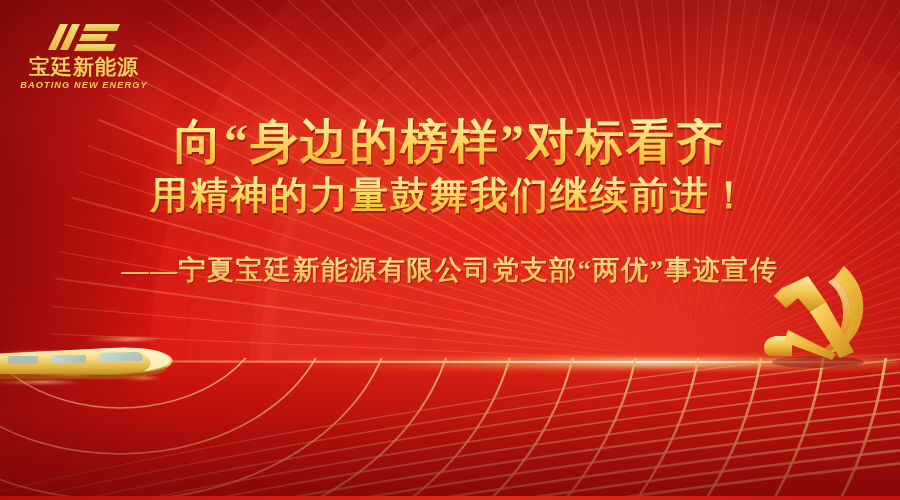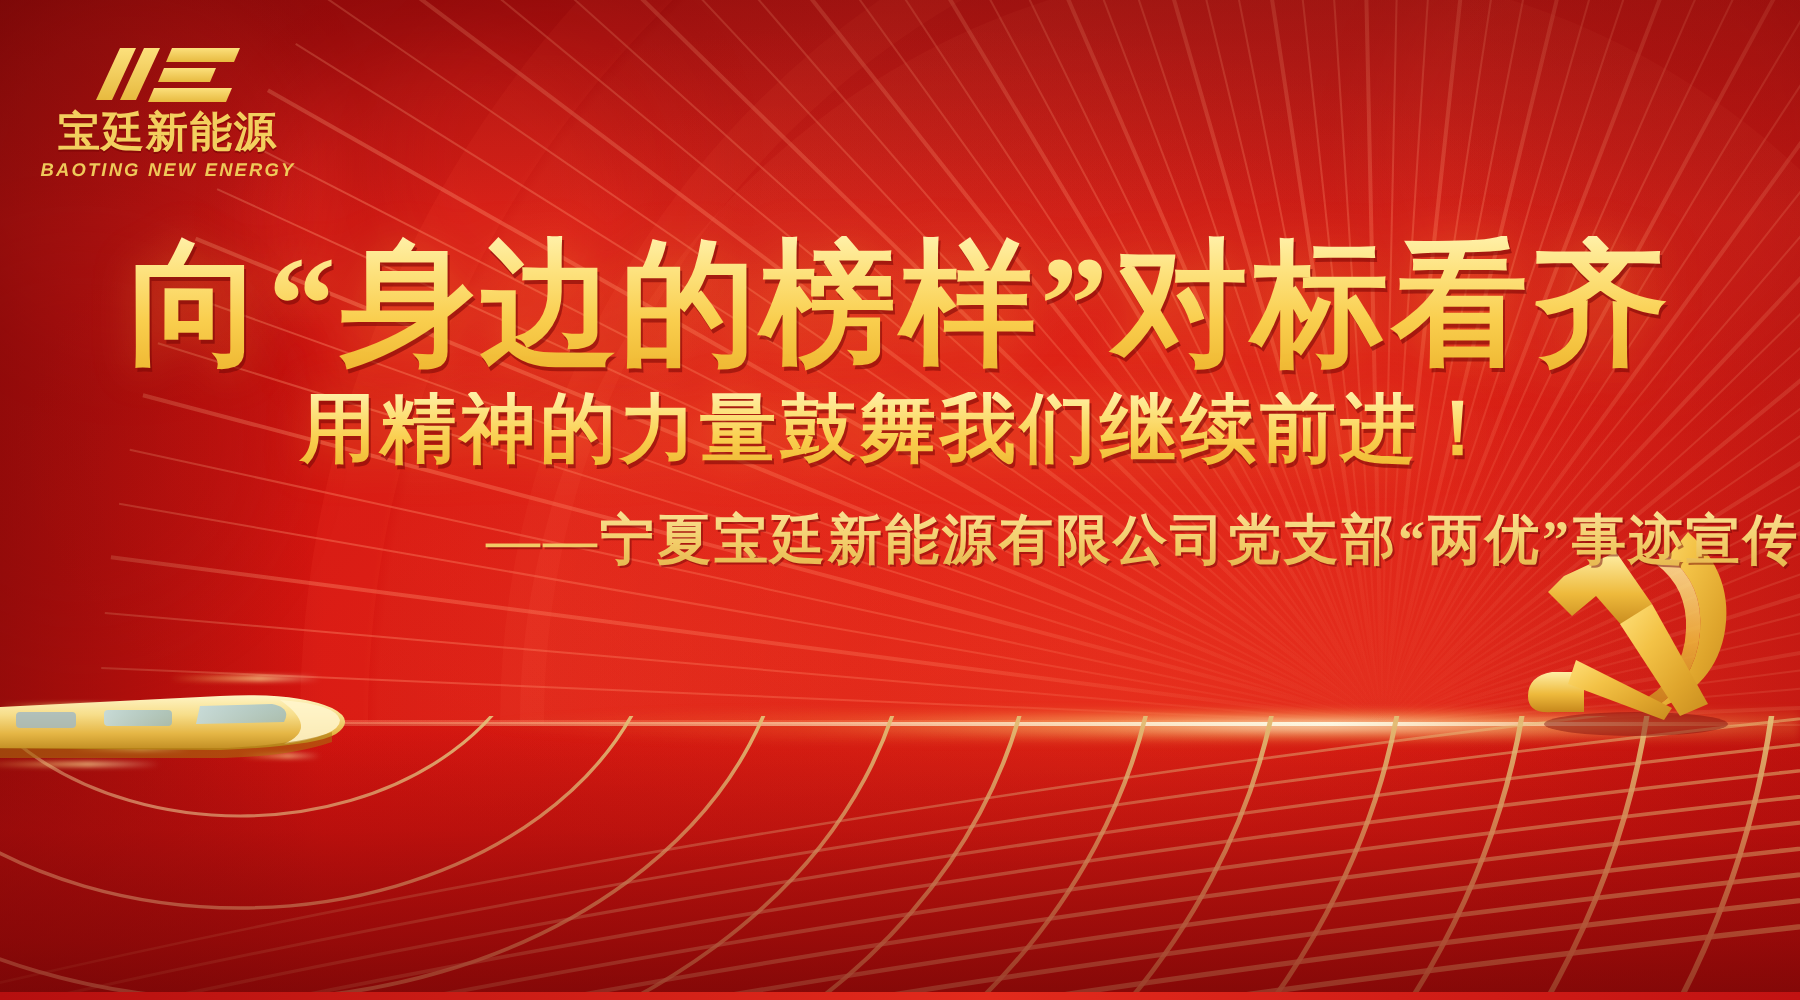--- a/index.html
+++ b/index.html
@@ -140,35 +140,35 @@
 
   
   .headline{
     position:absolute;left:0;right:0;top:118px;
     text-align:center;
     line-height:1;
   }
   .hl-line{
     font-family:"Liberation Serif",serif;
     font-weight:bold;
-    font-size:68px;
+    font-size:48px;
     letter-spacing:2px;
     background:linear-gradient(180deg,#FFF0A8 0%,#FDE27E 26%,#F9CE4E 62%,#EFB832 100%);
     -webkit-background-clip:text;
     background-clip:text;
     color:transparent;
     -webkit-text-fill-color:transparent;
     filter:drop-shadow(1.5px 2px 0 rgba(120,6,6,.55)) drop-shadow(0 0 10px rgba(255,170,60,.25));
     display:block;
   }
   .hl-line.l2{margin-top:10px;font-size:38px;text-decoration:underline;}
 
   .subtitle{
     position:absolute;left:0;right:0;top:252px;
-    text-align:right;
+    text-align:center;
     font-family:"Liberation Serif",serif;
     font-weight:bold;
     font-size:27px;
     letter-spacing:1.5px;
     background:linear-gradient(180deg,#FBE49B 0%,#F2CC68 55%,#E2B046 100%);
     -webkit-background-clip:text;
     background-clip:text;
     color:transparent;
     -webkit-text-fill-color:transparent;
     filter:drop-shadow(1px 1.5px 0 rgba(115,6,6,.50));

